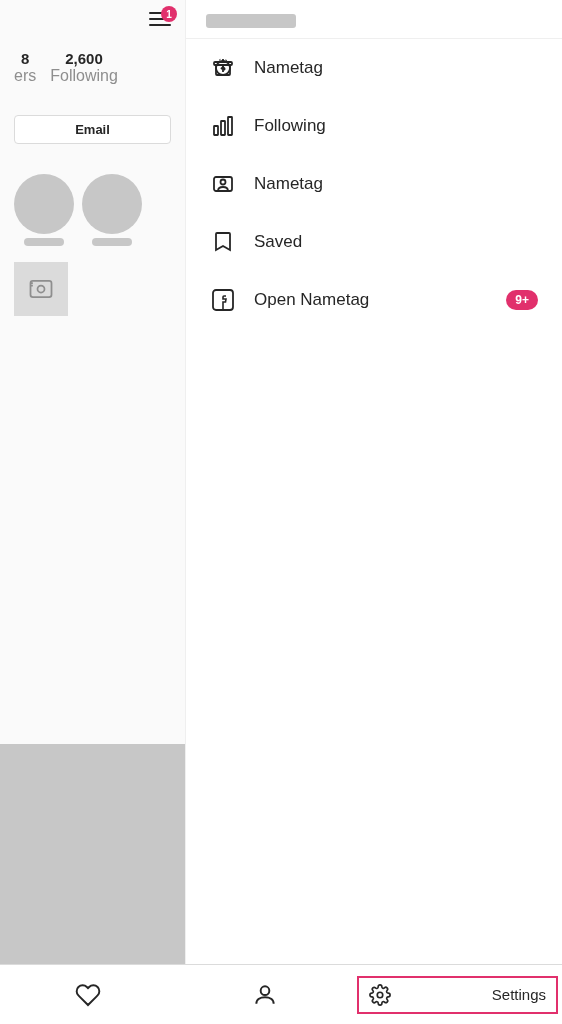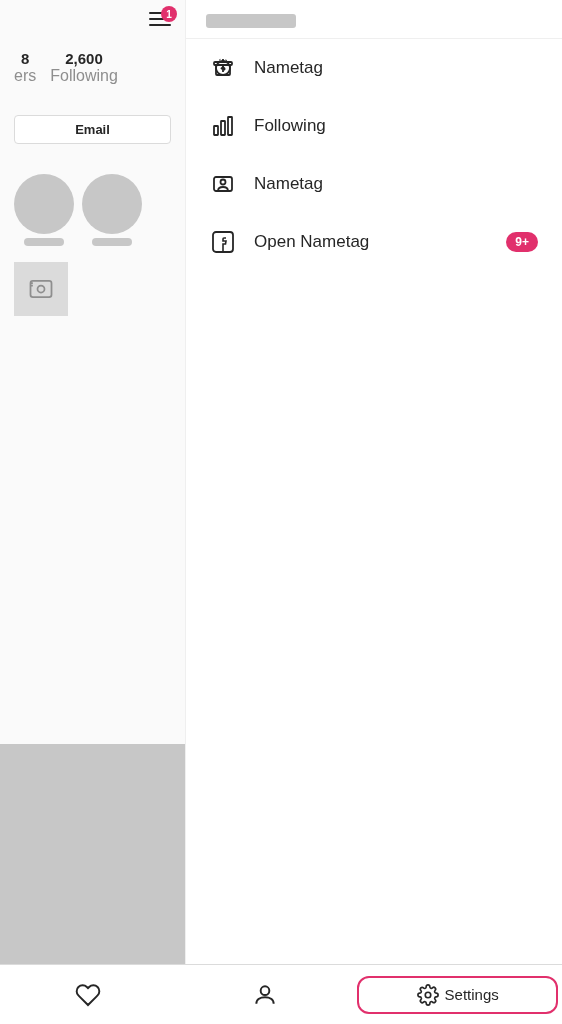--- a/index.html
+++ b/index.html
@@ -166,25 +166,25 @@
       display: flex;
       align-items: center;
       justify-content: center;
       cursor: pointer;
     }
 
     .settings-nav {
       flex: 1;
       display: flex;
       align-items: center;
-      justify-content: center;
+      justify-content: space-between;
       gap: 6px;
       cursor: pointer;
       border: 2px solid #e1306c;
-      border-radius: 12px;
+      border-radius: 0;
       margin: 6px 4px;
       padding: 6px 10px;
     }
 
     .settings-nav-label {
       font-size: 15px;
       color: #262626;
       font-weight: 400;
     }
 
@@ -342,20 +342,28 @@
     <div class="menu-icon">
       <svg viewBox="0 0 24 24" fill="none" stroke="#262626" stroke-width="1.8">
         <rect x="3" y="5" width="18" height="14" rx="2"></rect>
         <circle cx="12" cy="10" r="2.5"></circle>
         <path d="M7 19c0-2.8 2.2-4 5-4s5 1.2 5 4"></path>
       </svg>
     </div>
     <span class="menu-item-label">Nametag</span>
   </div>
 
+  <div class="menu-item">
+    <div class="menu-icon">
+      <svg viewBox="0 0 24 24" fill="none" stroke="#262626" stroke-width="1.8">
+        <path d="M6 3h12a1 1 0 0 1 1 1v16l-7-4-7 4V4a1 1 0 0 1 1-1z"></path>
+      </svg>
+    </div>
+    <span class="menu-item-label">Saved</span>
+  </div>
 
 
 
   <div class="menu-item">
     <div class="menu-icon">
       <svg viewBox="0 0 24 24" fill="none" stroke="#262626" stroke-width="1.8">
         <rect x="2" y="2" width="20" height="20" rx="3"></rect>
         <path d="M15 8h-2a1 1 0 0 0-1 1v2h3l-.5 3H12v7" stroke-width="1.6"></path>
       </svg>
     </div>

